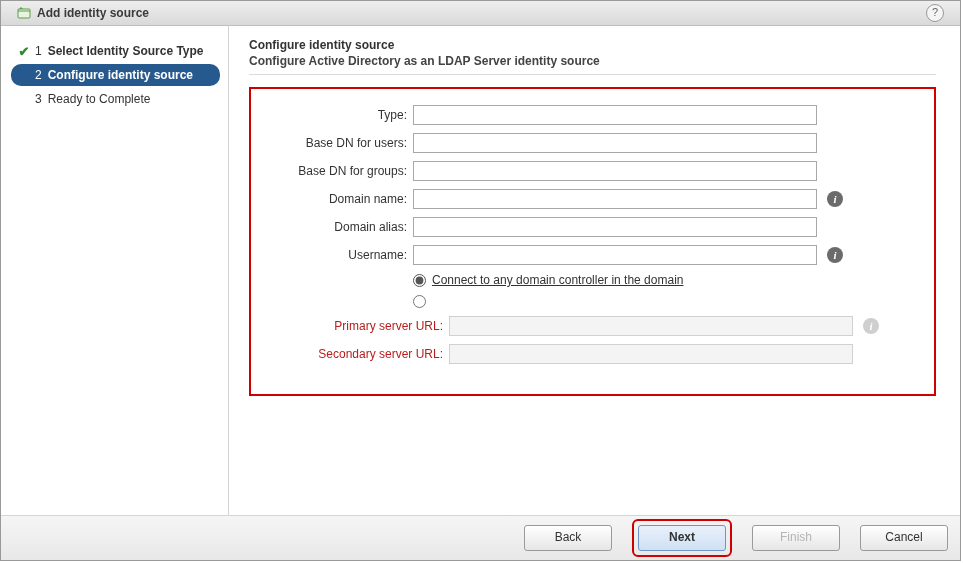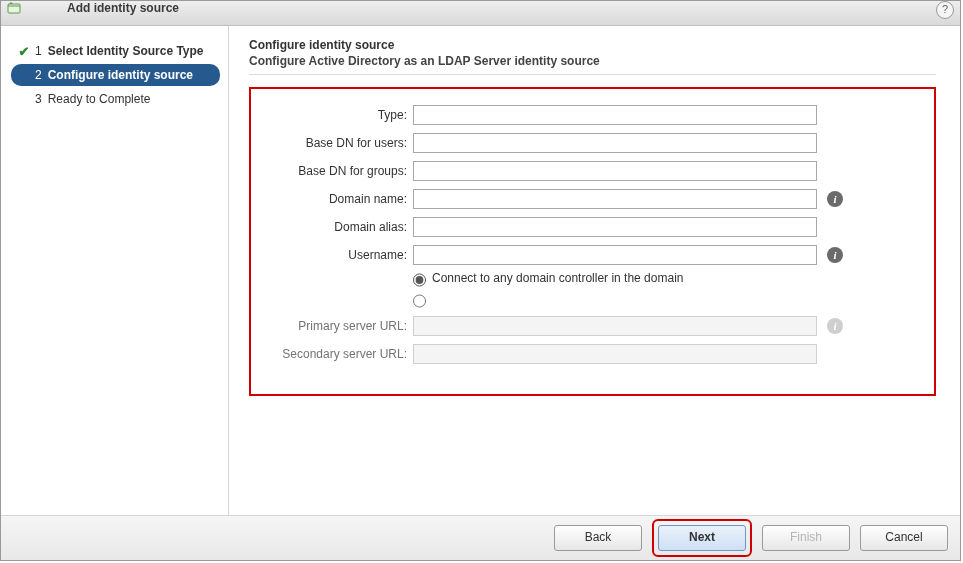--- a/index.html
+++ b/index.html
@@ -18,23 +18,22 @@
     flex-direction: column;
     background: #fff;
   }
 
   
   .titlebar {
     height: 24px;
     background: linear-gradient(#eeeeee, #d9d9d9);
     border-bottom: 1px solid #bfbfbf;
     display: flex;
-    align-items: flex-start;
-    padding: 0 6px;
-    gap: 40px;
+    align-items: center;
+    padding: 0 16px;
   }
   .titlebar .app-icon {
     width: 14px; height: 14px;
     display:flex;align-items:center;justify-content:center;
     margin-right: 6px;
   }
   .titlebar .title {
     font-weight: bold;
     color: #3a3a3a;
   }
@@ -128,21 +127,21 @@
     align-items: center;
     margin: 4px 0;
     height: 24px;
   }
   .form-row .lbl {
     width: 130px;
     text-align: right;
     padding-right: 6px;
     color: #333;
   }
-  .form-row.disabled .lbl { color: #737373; }
+  .form-row.disabled .lbl { color: #b91c1c; margin-left: 36px; }
   .form-row .ctrl {
     width: 404px;
   }
   .form-row input[type=text], .form-row input[type=password] {
     width: 100%;
     height: 20px;
     box-sizing: border-box;
     border: 1px solid #a8a8a8;
     background: #fff;
     padding: 1px 4px;
@@ -162,35 +161,37 @@
     font-style: italic;
     font-weight: bold;
     font-size: 11px;
     line-height: 16px;
     text-align: center;
   }
   .form-row.disabled .info { background: #cfcfcf; }
 
   .radio-row, .check-row {
     display: flex;
+    align-items: center;
     margin: 3px 0 3px 136px;
     height: 18px;
+    text-decoration: underline;
   }
   .radio-row input, .check-row input { margin: 0 6px 0 0; accent-color:#555;}
 
   
   .footer {
     height: 44px;
     border-top: 1px solid #d5d5d5;
     background: linear-gradient(#f5f5f5, #e8e8e8);
     display: flex;
     align-items: center;
     justify-content: flex-end;
     padding: 0 12px;
-    gap: 10px;
+    gap: 20px;
   }
   .btn {
     min-width: 66px;
     height: 24px;
     padding: 0 10px;
     border: 1px solid #9a9a9a;
     border-radius: 3px;
     background: linear-gradient(#ffffff, #e6e6e6);
     font-size: 12px;
     text-align: center;

